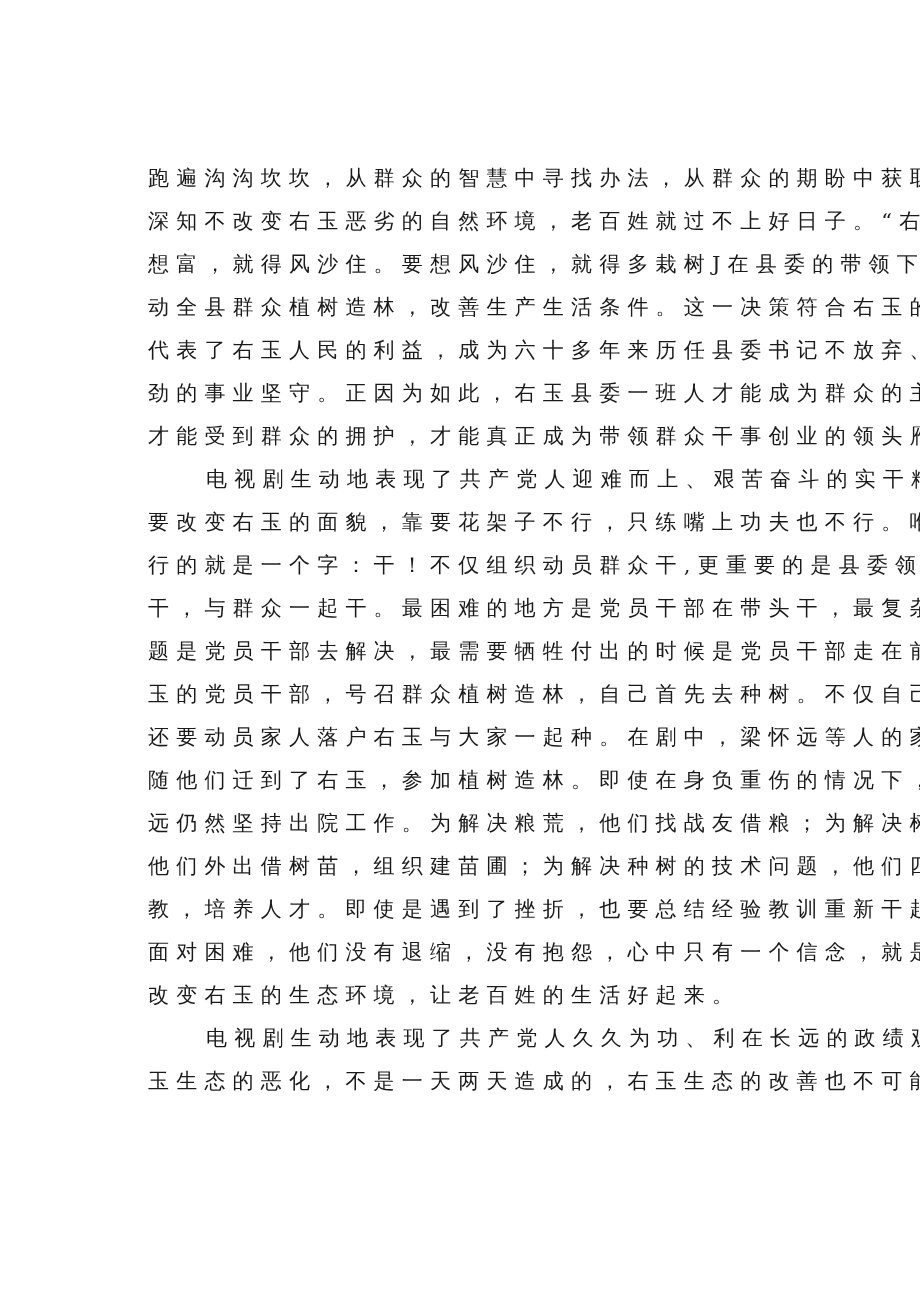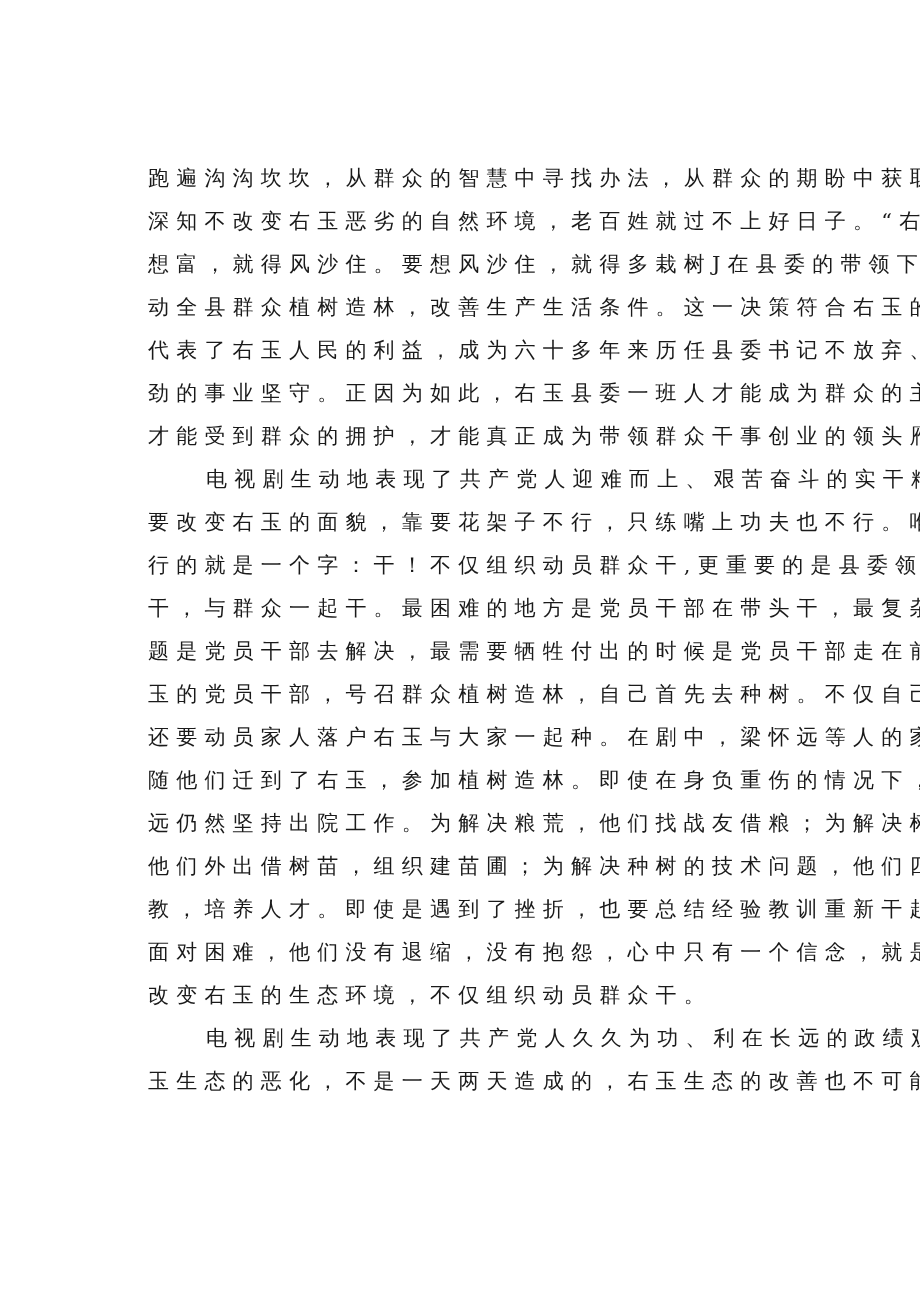--- a/index.html
+++ b/index.html
@@ -62,21 +62,21 @@
       <div class="line">行的就是一个字：干！不仅组织动员群众干,更重要的是县委领导带头</div>
       <div class="line">干，与群众一起干。最困难的地方是党员干部在带头干，最复杂的问</div>
       <div class="line">题是党员干部去解决，最需要牺牲付出的时候是党员干部走在前。右</div>
       <div class="line">玉的党员干部，号召群众植树造林，自己首先去种树。不仅自己去种，</div>
       <div class="line">还要动员家人落户右玉与大家一起种。在剧中，梁怀远等人的家人都</div>
       <div class="line">随他们迁到了右玉，参加植树造林。即使在身负重伤的情况下，梁怀</div>
       <div class="line">远仍然坚持出院工作。为解决粮荒，他们找战友借粮；为解决树苗，</div>
       <div class="line">他们外出借树苗，组织建苗圃；为解决种树的技术问题，他们四处请</div>
       <div class="line">教，培养人才。即使是遇到了挫折，也要总结经验教训重新干起来。</div>
       <div class="line">面对困难，他们没有退缩，没有抱怨，心中只有一个信念，就是尽快</div>
-      <div class="line">改变右玉的生态环境，不仅组织动员群众干。</div>
+      <div class="line">改变右玉的生态环境，让老百姓的生活好起来。</div>
     </div>
 
     <div>
       <div class="line indent">电视剧生动地表现了共产党人久久为功、利在长远的政绩观。右</div>
       <div class="line">玉生态的恶化，不是一天两天造成的，右玉生态的改善也不可能三天</div>
     </div>
 
   </div>
 </div>
 

